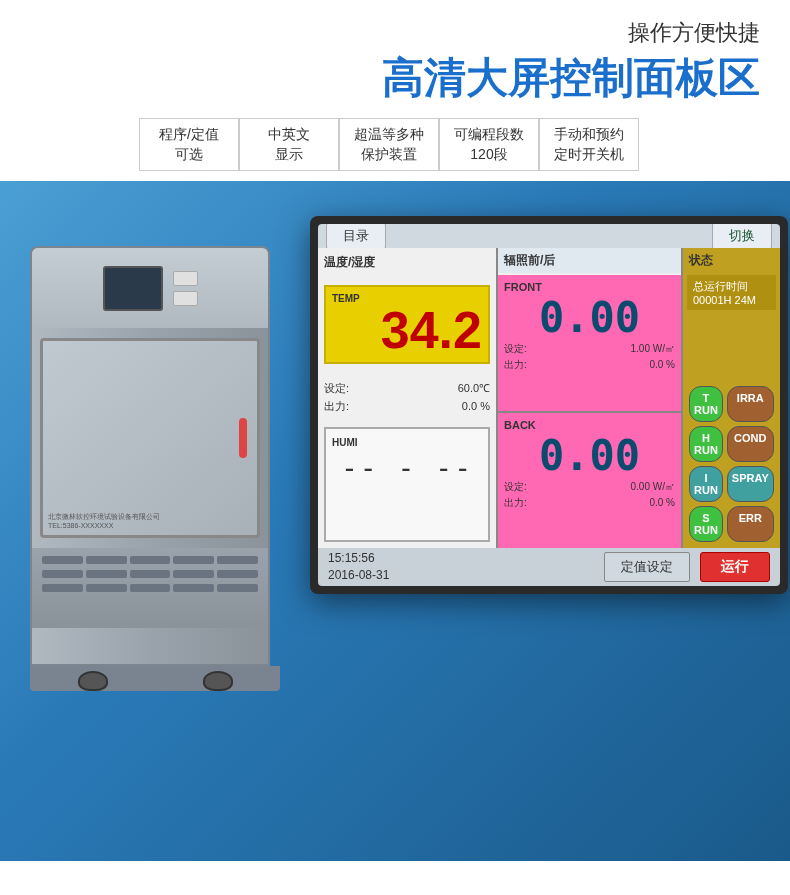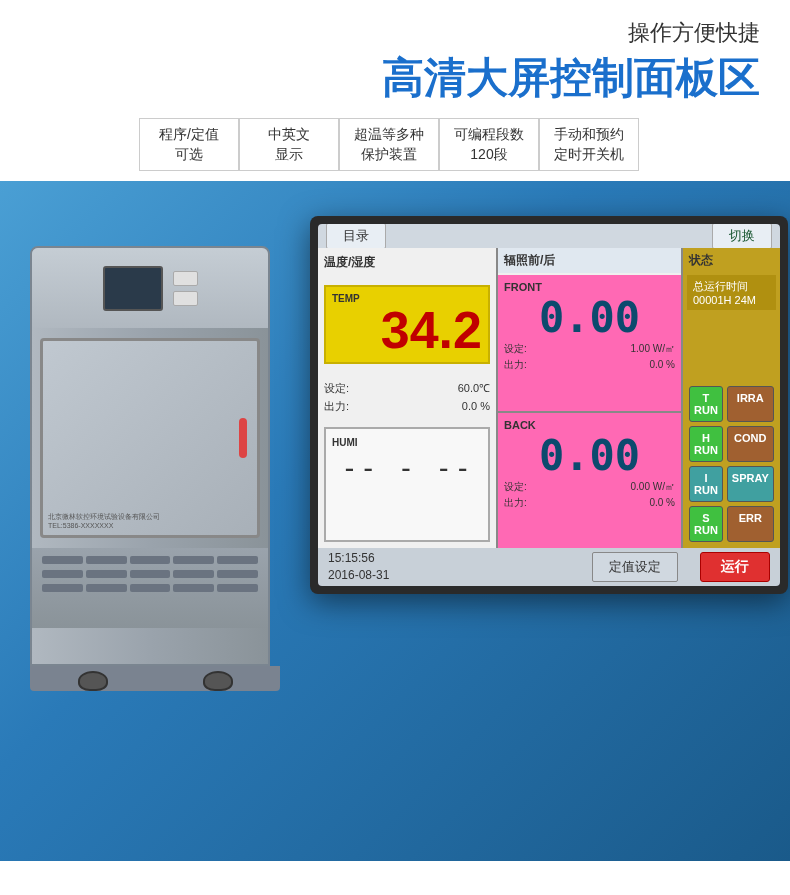--- a/index.html
+++ b/index.html
@@ -372,36 +372,36 @@
       gap: 4px;
       padding: 6px;
       margin-top: auto;
     }
 
     .status-btn {
       padding: 5px 4px;
       text-align: center;
       font-size: 11px;
       font-weight: bold;
-      border-radius: 3px;
+      border-radius: 12px;
       border: 1px solid #555;
     }
 
     .btn-green { background: #40c040; color: #fff; }
     .btn-brown { background: #a06030; color: #fff; }
     .btn-teal  { background: #40a0a0; color: #fff; }
 
     
     .cp-footer {
       background: #c8d0d8;
       display: flex;
       align-items: center;
       padding: 5px 10px;
       height: 38px;
-      gap: 22px;
+      gap: 10px;
     }
 
     .cp-time {
       font-size: 12px;
       color: #333;
       line-height: 1.4;
     }
 
     .cp-footer-btn {
       margin-left: auto;

